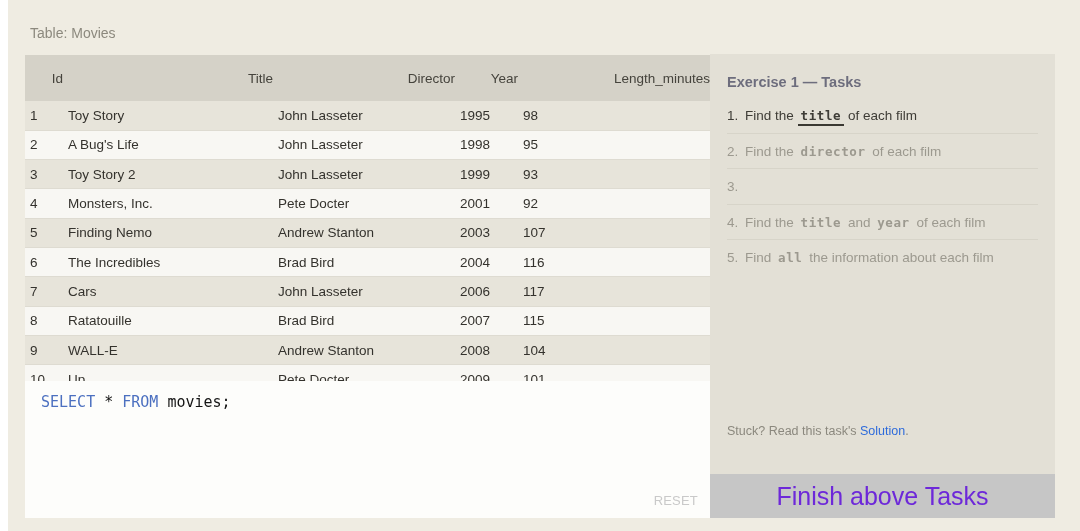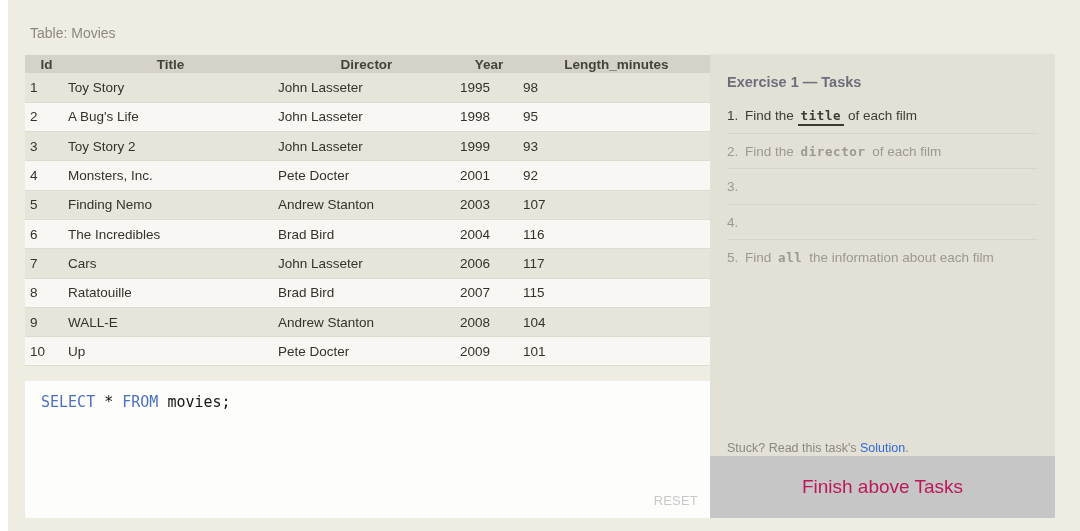--- a/index.html
+++ b/index.html
@@ -17,22 +17,22 @@
   .table-label {
     position:absolute; left:30px; top:25px;
     font-size:14px; color:#8c897e;
   }
   table.movies {
     position:absolute; left:25px; top:55px; width:685px;
     border-collapse:collapse; table-layout:fixed;
   }
   table.movies th {
     background:#d5d2c8; color:#45433c;
-    font-size:13.5px; font-weight:bold; text-align:center;
-    height:18px; padding-left:5px;
+    font-size:13.5px; font-weight:normal; text-align:right;
+    height:46px; padding-left:5px;
   }
   table.movies td {
     font-size:13.5px; color:#34322d;
     height:29.3px; padding-left:5px;
     border-bottom:1px solid #dedbd1;
   }
   table.movies tr.odd  td { background:#e7e4da; }
   table.movies tr.even td { background:#f8f7f3; }
 
   .editor {
@@ -79,30 +79,30 @@
   ol.tasks code {
     font-family:"DejaVu Sans Mono", monospace;
     font-size:12.5px; font-weight:bold; letter-spacing:0.6px;
     padding:0 3px;
   }
   ol.tasks li.active code.underlined {
     border-bottom:2px solid #3a3832; padding-bottom:1px;
   }
 
   .hint {
-    position:absolute; left:17px; bottom:60px; width:315px;
+    position:absolute; left:17px; bottom:77px; width:315px;
     font-size:12.5px; line-height:1.5; color:#8b887e;
   }
   .hint a {
     color:#2e6bdb; text-decoration:none; cursor:pointer;
   }
   .finish-btn {
-    position:absolute; left:0; bottom:0; width:345px; height:62px;
+    position:absolute; left:0; bottom:0; width:345px; height:44px;
     background:#c6c6c6; border:none;
-    color:#be185d; font-size:19px;
+    color:#6d28d9; font-size:25px;
     font-family:"Liberation Sans", sans-serif;
     cursor:default;
   }
 </style>
 </head>
 <body>
 
 <div class="left-margin"></div>
 
 <div class="table-label">Table: Movies</div>
@@ -212,20 +212,21 @@
       </li>
       <li class="">
         <span class="num">2.</span>
         <span class="task-text">Find the <code>director</code> of each film</span>
       </li>
       <li class="">
         <span class="num">3.</span>
       </li>
       <li class="">
         <span class="num">4.</span>
+        <span class="task-text">Find the <code>title</code> and <code>year</code> of each film</span>
       </li>
       <li class="">
         <span class="num">5.</span>
         <span class="task-text">Find <code>all</code> the information about each film</span>
       </li>
     </ol>
   <div class="hint">
     <span>Stuck? Read this task's </span><a>Solution</a><span>.</span><br>
   </div>
   <button class="finish-btn">Finish above Tasks</button>

